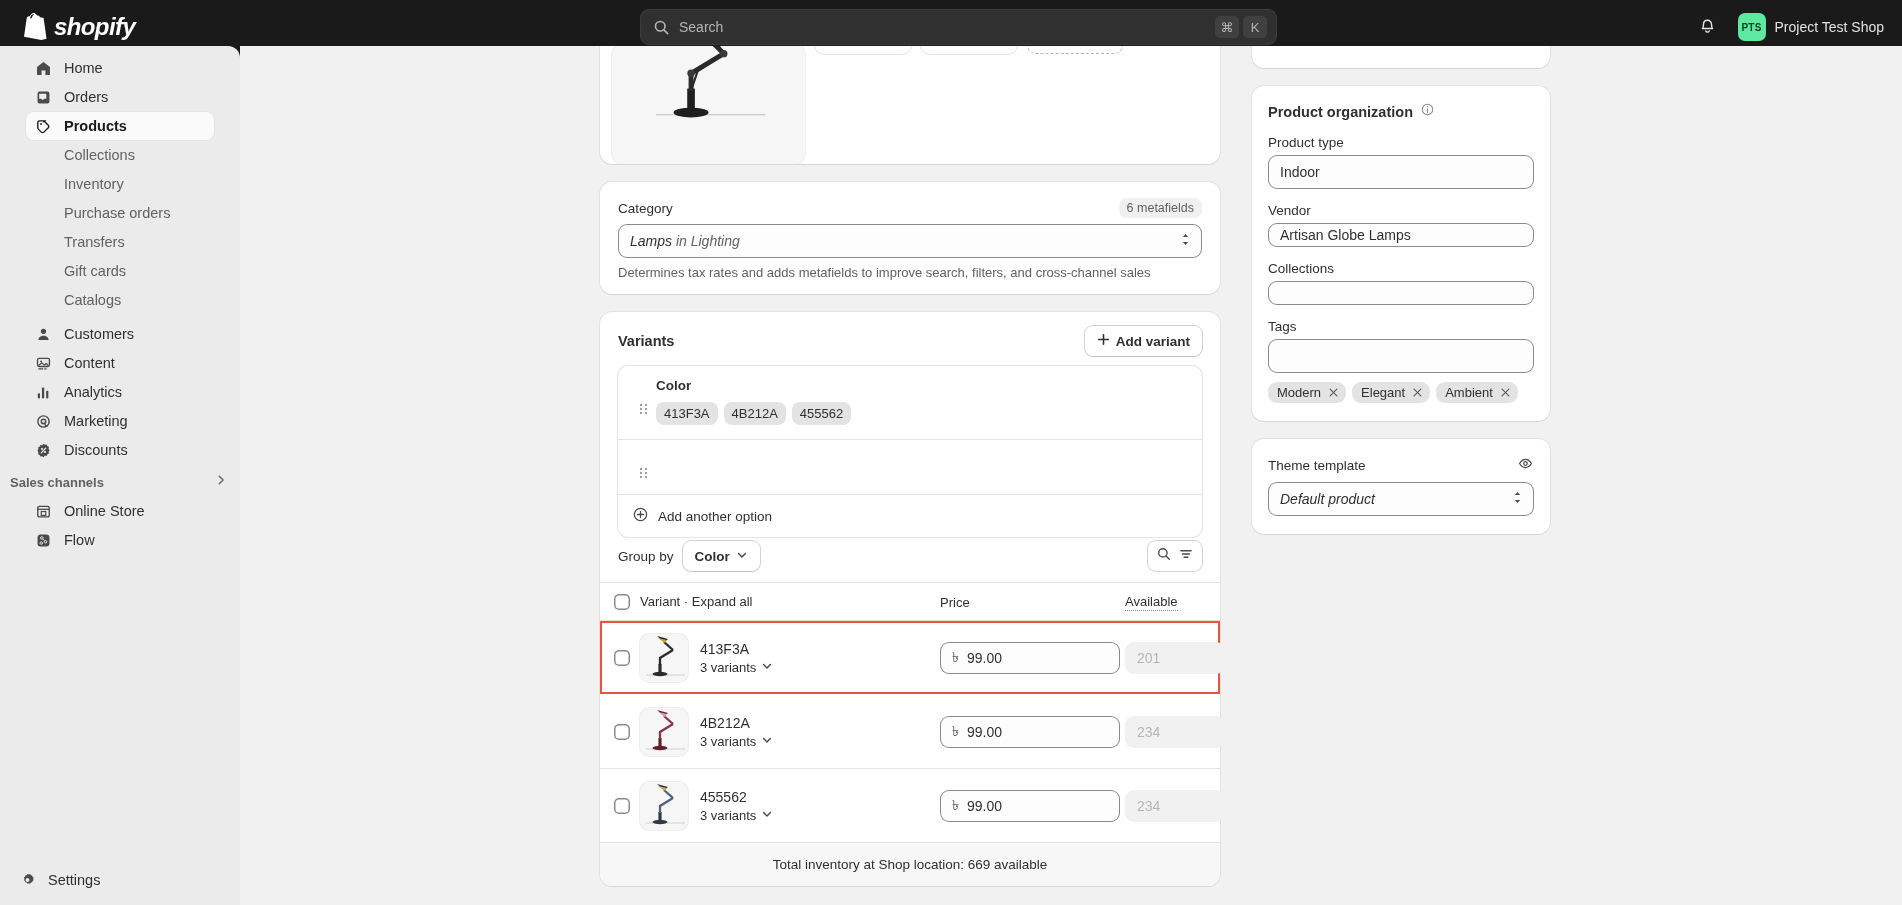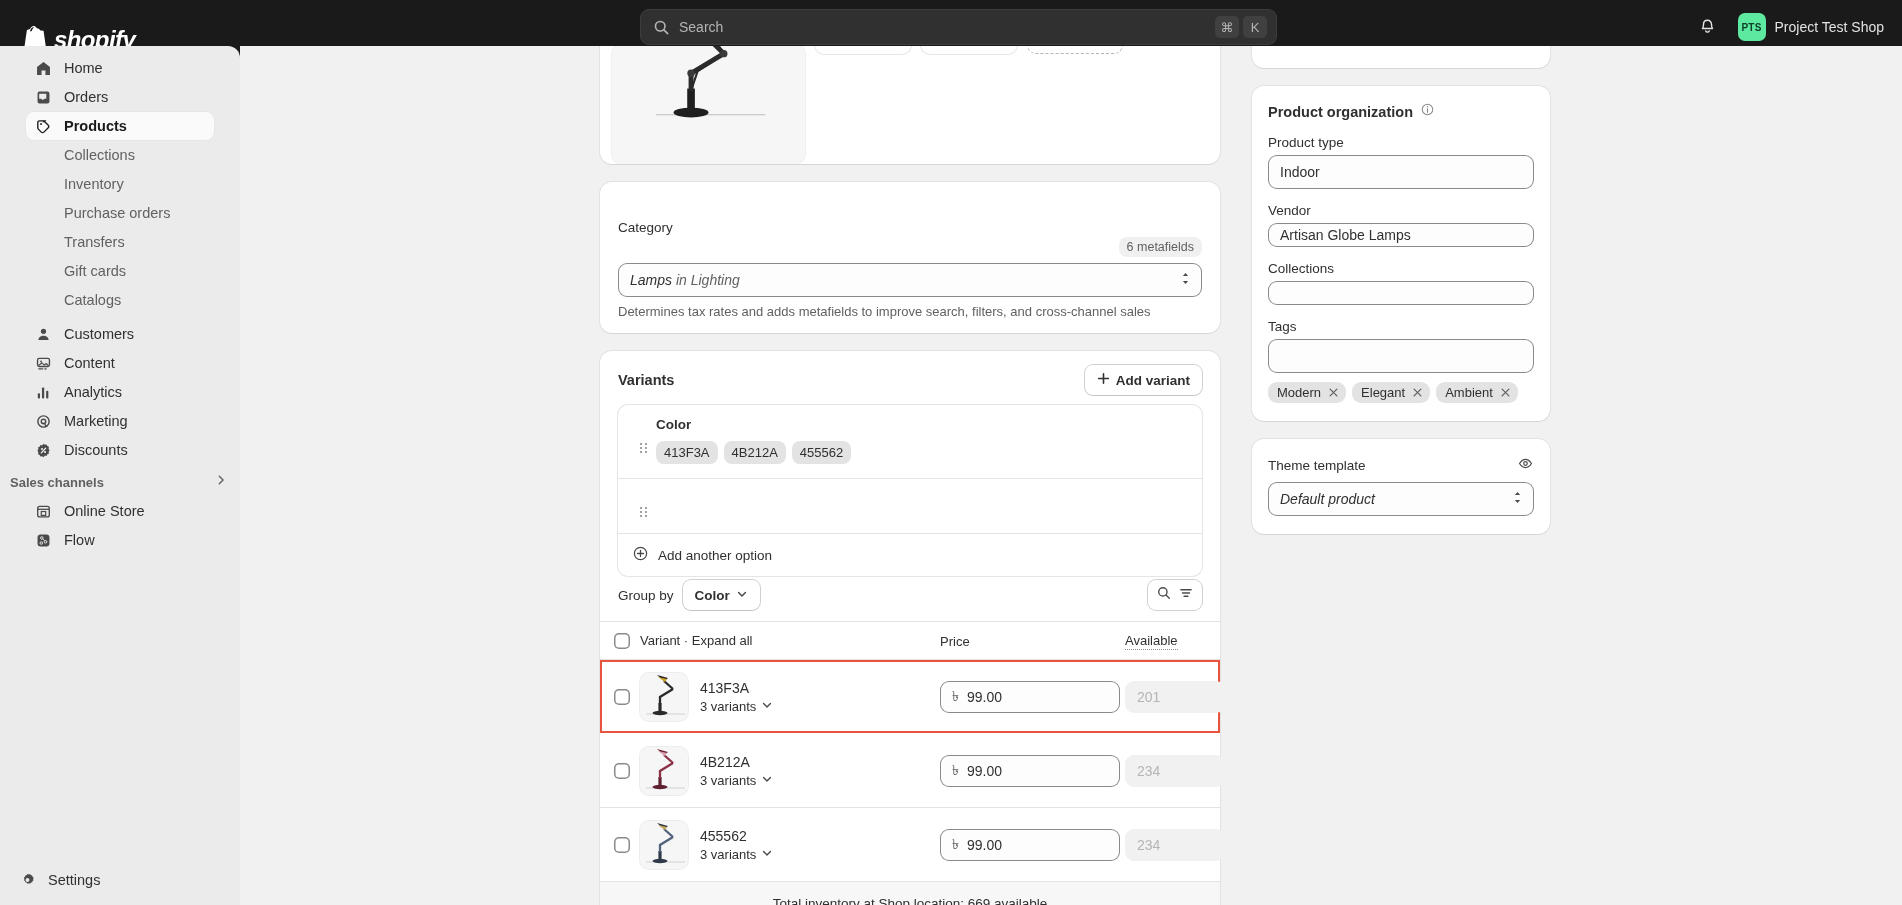--- a/index.html
+++ b/index.html
@@ -8,21 +8,21 @@
     overflow: hidden;
     font-family: "Liberation Sans", sans-serif;
     background: #1a1a1a;
   }
 
   
   .topbar {
     position: absolute; top: 0; left: 0;
     width: 1902px; height: 54px;
     background: #1a1a1a;
-    display: flex; align-items: flex-end;
+    display: flex; align-items: center;
   }
   .brand {
     display: flex; align-items: center; gap: 7px;
     margin-left: 22px;
   }
   .brand-bag { width: 25px; height: 28px; display: block; }
   .brand-word {
     color: #fff; font-size: 24px; font-weight: 700;
     font-style: italic; letter-spacing: -0.6px;
   }
@@ -145,21 +145,21 @@
   .media-stub.dashed {
     box-shadow: none; border: 1px dashed #b5b5b5; background: #fff;
   }
 
   
   .cat-card { padding: 16px 18px 14px; }
   .cat-head { display: flex; align-items: center; justify-content: space-between; }
   .lbl { font-size: 13.5px; color: #303030; }
   .pill-count {
     background: #f0f0f0; color: #616161; font-size: 12.5px;
-    border-radius: 8px; padding: 3px 8px; margin-top: 39px;
+    border-radius: 8px; padding: 3px 8px;
   }
   .select-box {
     margin-top: 6px; height: 34px; border-radius: 9px;
     background: #fdfdfd; box-shadow: 0 0 0 1px #8a8a8a inset;
     display: flex; align-items: center; justify-content: space-between;
     padding: 0 10px 0 12px; cursor: pointer; font-style: italic;
   }
   .select-val { font-size: 14px; color: #303030; }
   .select-val .muted { color: #616161; }
   .helptext { margin-top: 7px; font-size: 13px; color: #616161; }

